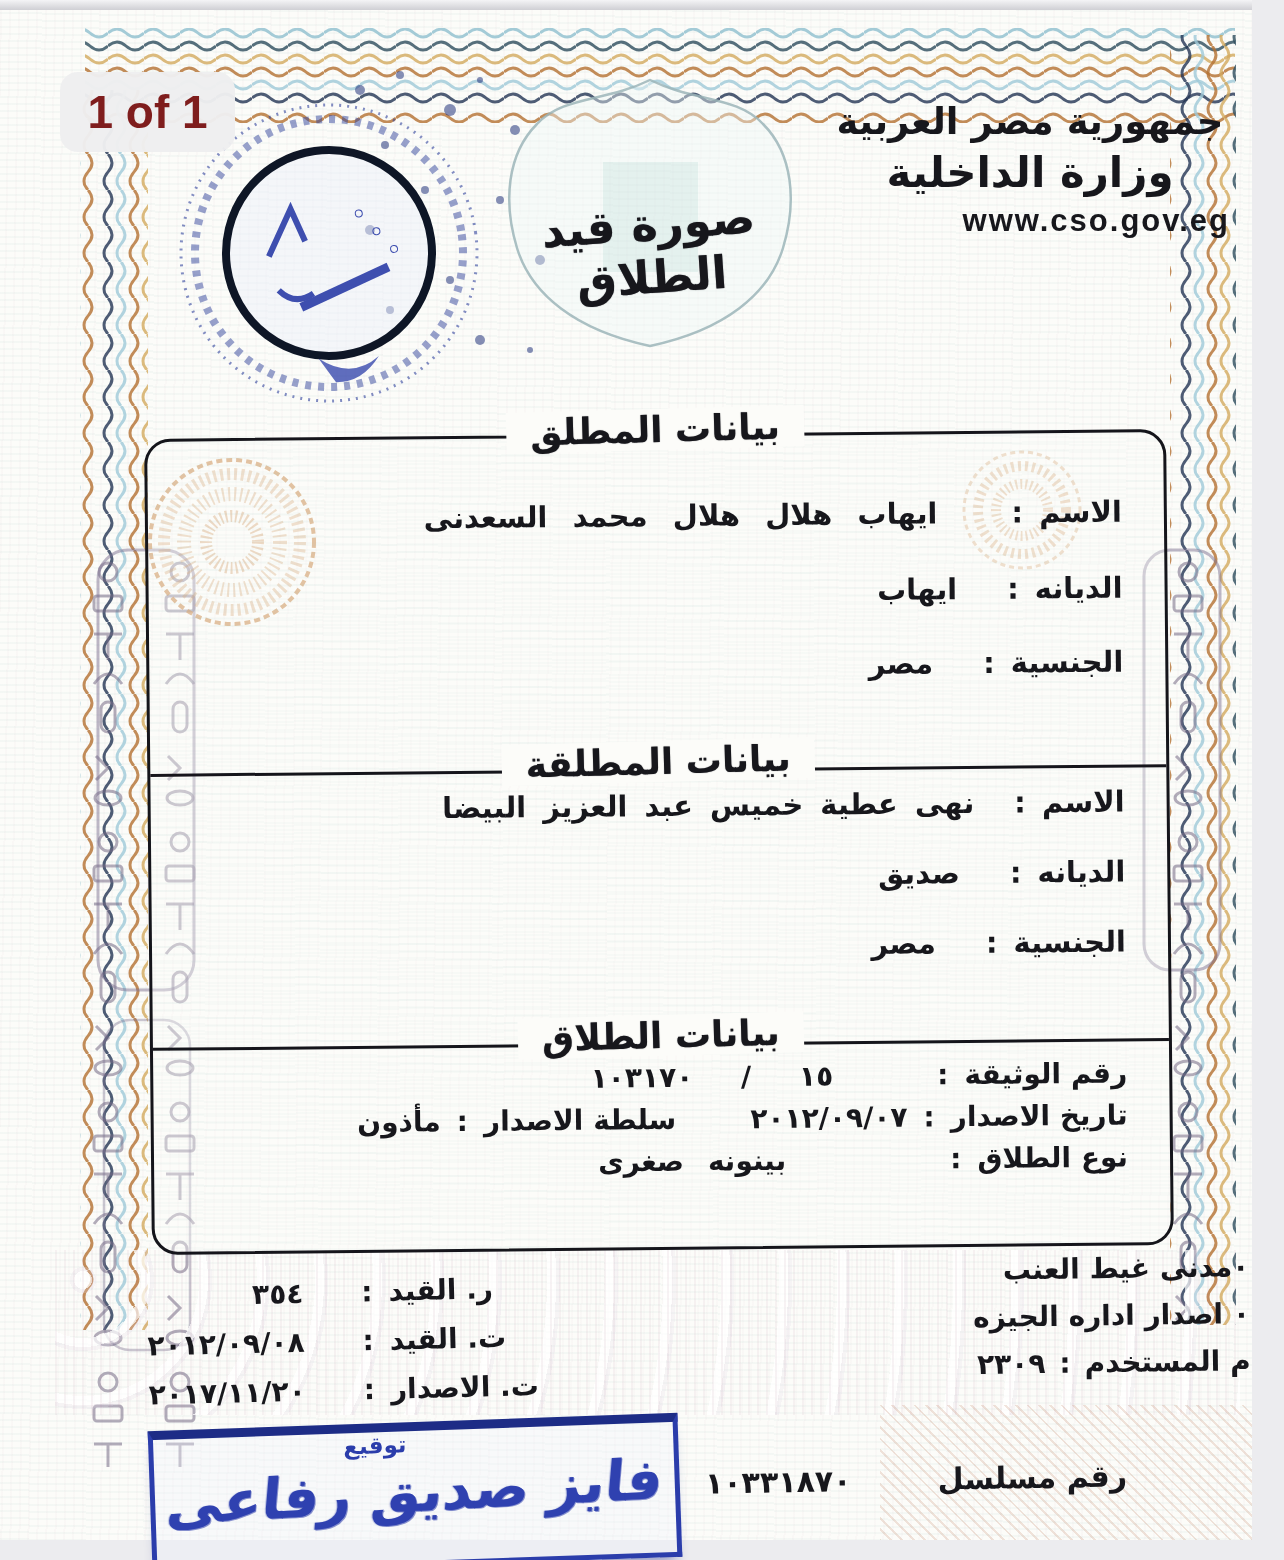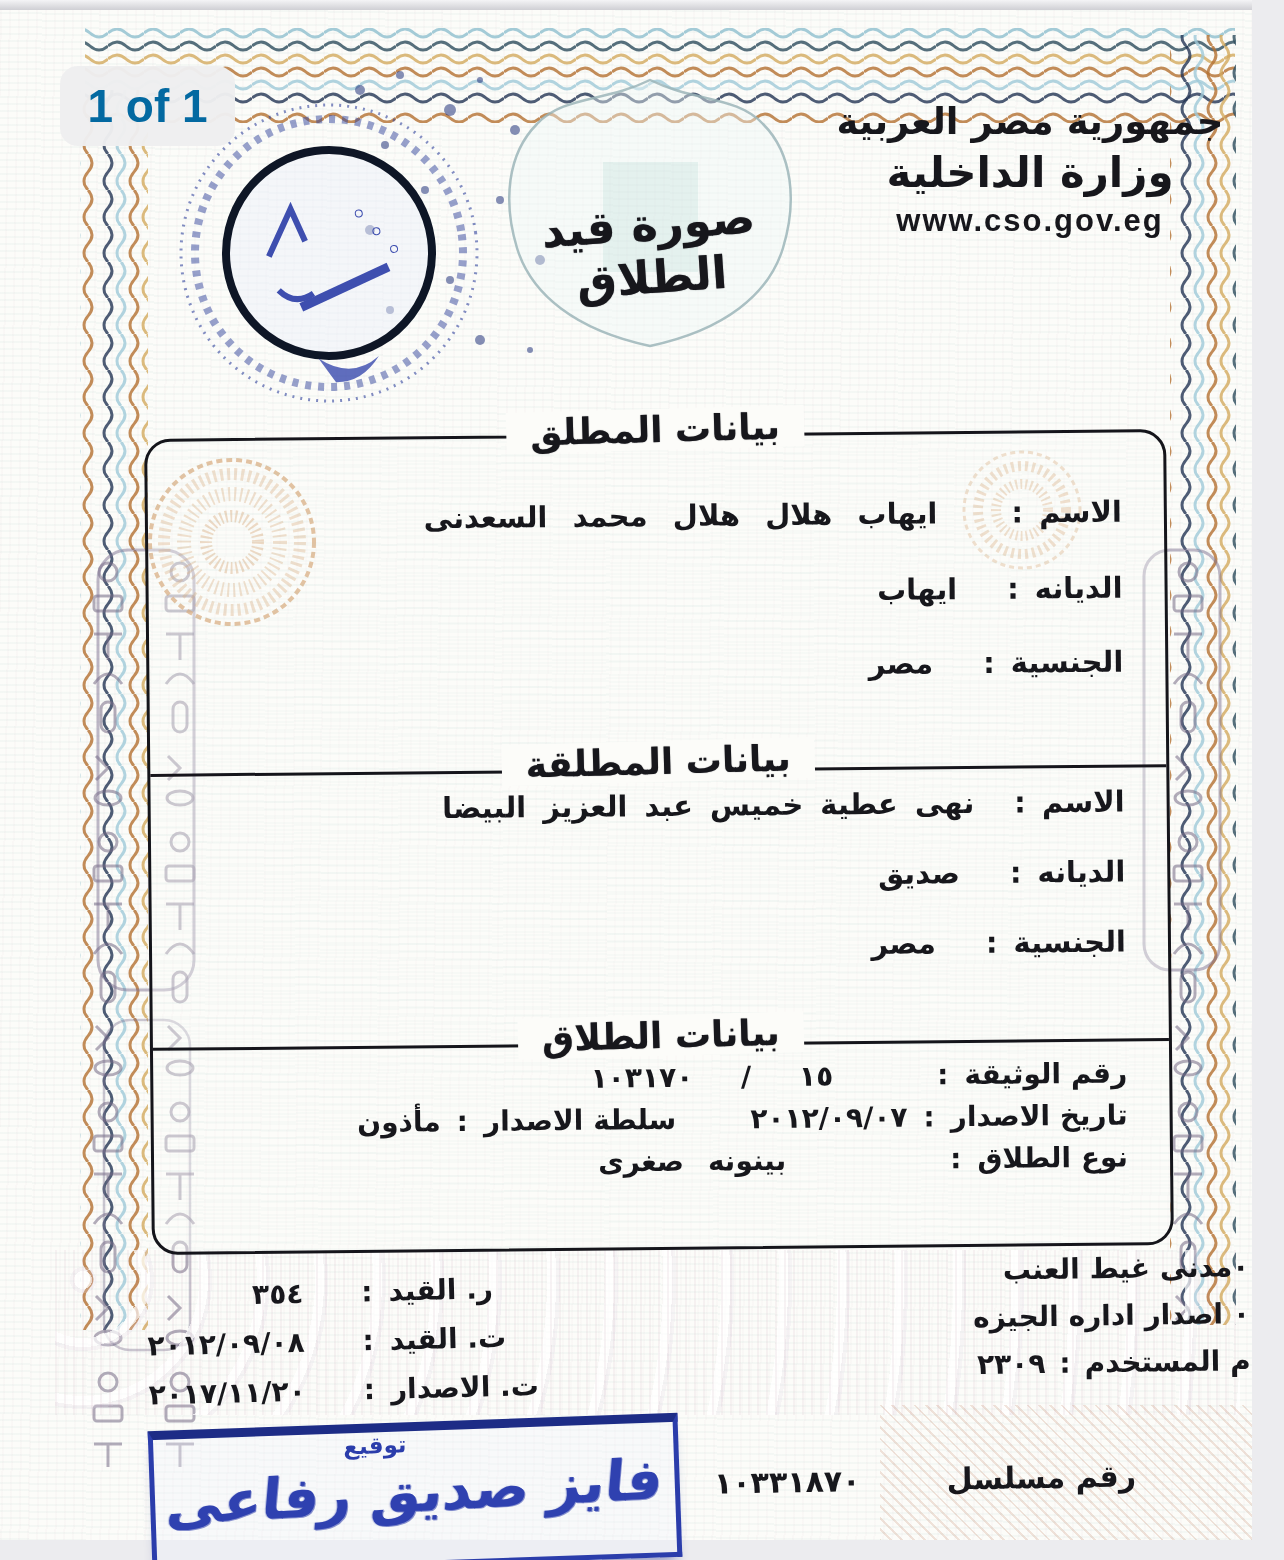--- a/index.html
+++ b/index.html
@@ -9,32 +9,32 @@
   .chrome-top{position:absolute;left:0;top:0;width:1284px;height:10px;
     background:linear-gradient(#f4f4f6,#cfcfd4);}
   .chrome-right{position:absolute;left:1252px;top:0;width:32px;height:1560px;background:#ececef;}
   .chrome-bottom{position:absolute;left:0;top:1540px;width:1284px;height:20px;background:#ececef;}
   
   .doc{position:absolute;left:0;top:10px;width:1252px;height:1530px;
     background:
       repeating-linear-gradient(1deg, rgba(140,185,180,.07) 0 2px, transparent 2px 7px),
       repeating-linear-gradient(91deg, rgba(205,170,185,.05) 0 2px, transparent 2px 9px),
       #fcfcf9;
-    box-shadow:0 0 6px rgba(0,0,0,.15);padding-left:9px;}
+    box-shadow:0 0 6px rgba(0,0,0,.15);}
   .frame-svg{position:absolute;left:0;top:0;}
   
-  .badge{position:absolute;left:60px;top:66px;width:175px;height:80px;border-radius:18px;
+  .badge{position:absolute;left:60px;top:72px;width:175px;height:80px;border-radius:18px;
     background:rgba(238,238,240,.97);display:flex;align-items:center;justify-content:center;
-    font-family:"Liberation Sans",sans-serif;font-weight:bold;font-size:46px;color:#0369a1;z-index:30;}
+    font-family:"Liberation Sans",sans-serif;font-weight:bold;font-size:46px;color:#7f1d1d;z-index:30;}
   
   .gov{position:absolute;left:830px;top:86px;width:400px;text-align:center;font-weight:bold;z-index:5;}
   .gov .l1{font-size:37px;line-height:52px;}
   .gov .l2{font-size:42px;line-height:50px;}
   .gov .l3{font-size:26px;line-height:44px;}
-  .gov .l4{font-family:"Liberation Sans",sans-serif;font-size:31px;letter-spacing:2px;line-height:46px;}
+  .gov .l4{font-family:"Liberation Sans",sans-serif;font-size:31px;letter-spacing:2px;line-height:46px;text-align:right;}
   
   .medallion{position:absolute;left:455px;top:52px;z-index:4;}
   .doc-title{position:absolute;left:470px;top:188px;width:360px;text-align:center;
     font-size:45px;font-weight:bold;transform:rotate(-4deg);z-index:5;
     text-shadow:0 0 1px rgba(20,20,30,.6);}
   
   .stamp{position:absolute;left:172px;top:86px;z-index:6;}
   .speckles{position:absolute;left:330px;top:40px;z-index:3;}
   
   .mainbox{position:absolute;left:148px;top:424px;width:1016px;height:810px;

